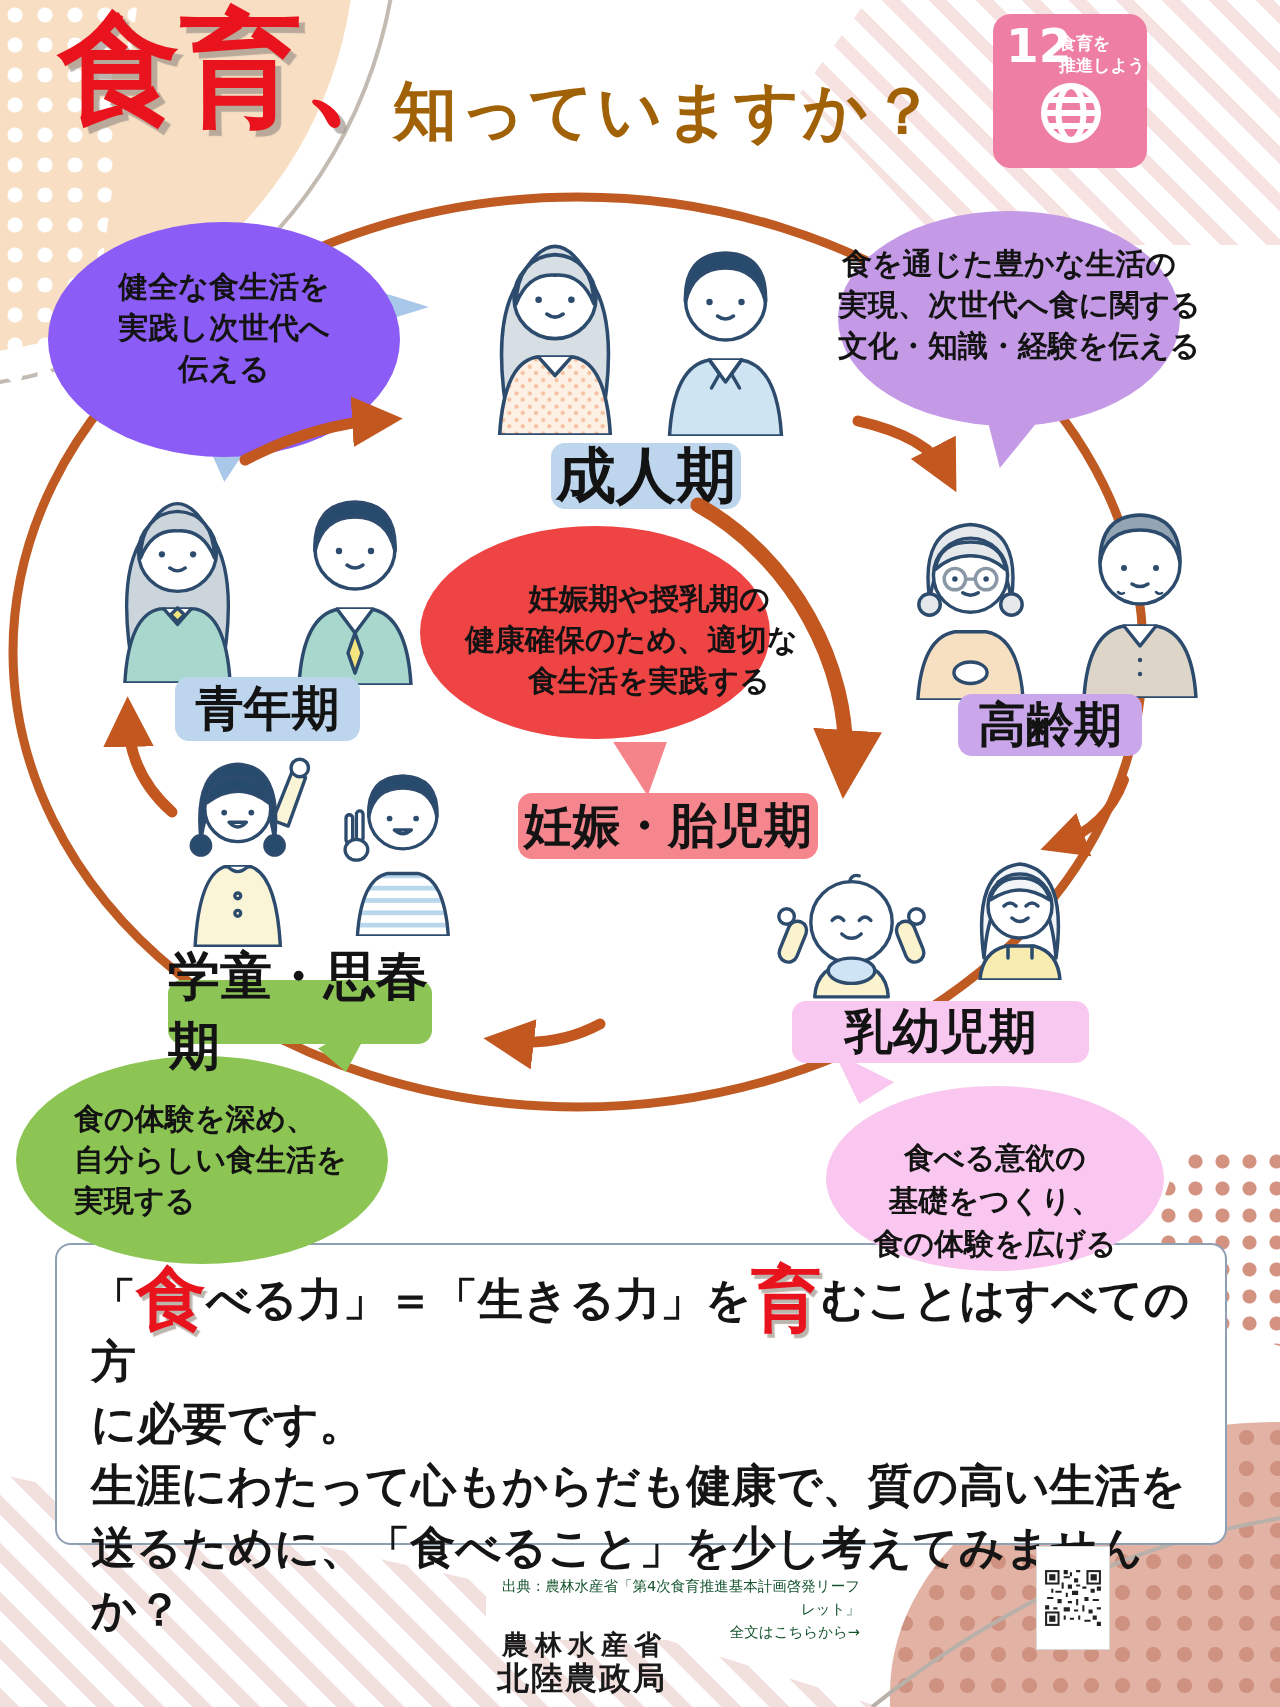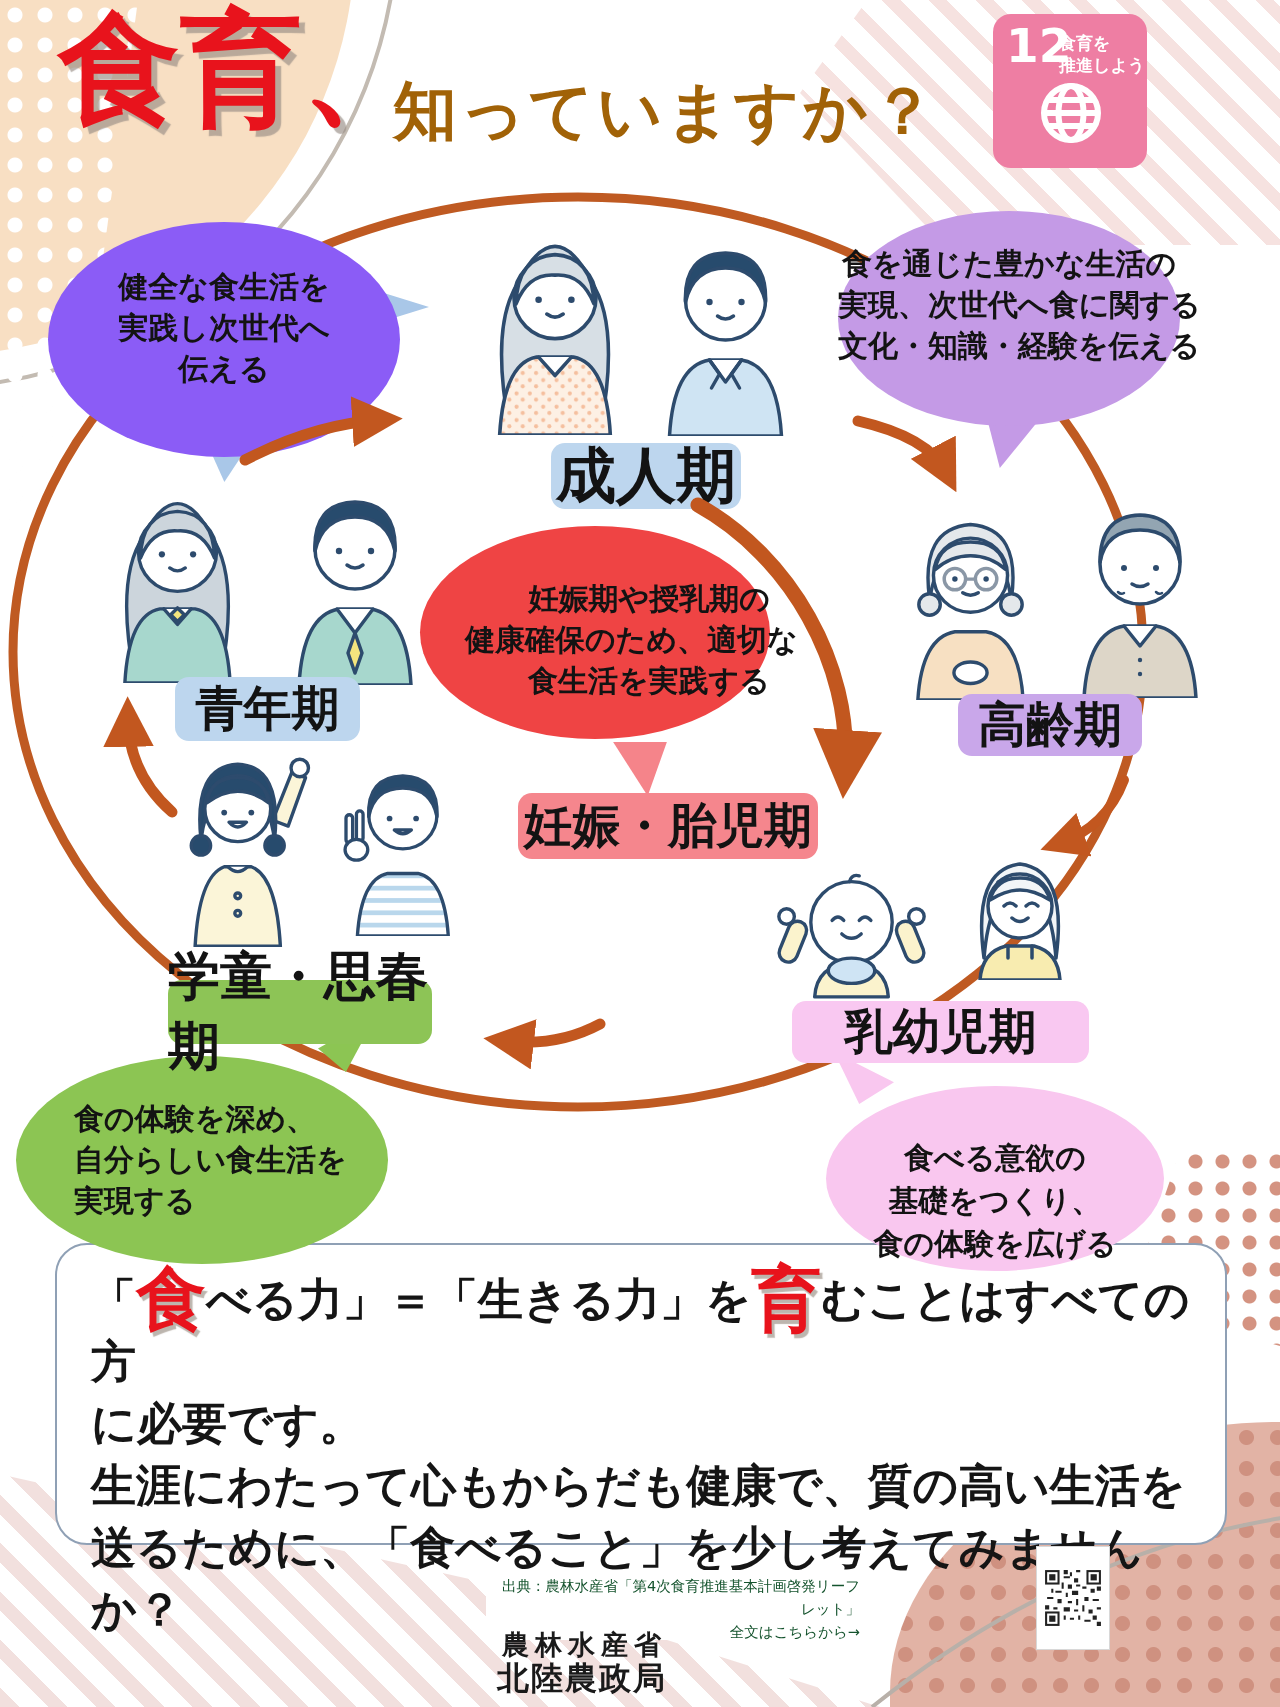--- a/index.html
+++ b/index.html
@@ -70,21 +70,21 @@
   .bub-pink   { left:826px; top:1086px; width:338px; height:185px; background:#f9c7ef; padding-top:50px; line-height:43px; }
   .tail { position:absolute; z-index:29; }
   .tail-blue-r  { left:375px; top:286px;  width:54px; height:42px; background:#a9c7e8; clip-path:polygon(0 10%, 100% 50%, 0 90%); }
   .tail-blue-b  { left:200px; top:438px;  width:58px; height:44px; background:#a9c7e8; clip-path:polygon(8% 0, 92% 0, 42% 100%); }
   .tail-purple  { left:980px; top:420px;  width:62px; height:48px; background:#c49ae6; clip-path:polygon(12% 0, 95% 0, 32% 100%); }
   .tail-red     { left:608px; top:742px;  width:64px; height:54px; background:#f5848a; clip-path:polygon(8% 0, 92% 0, 62% 100%); }
   .tail-green   { left:318px; top:1016px; width:58px; height:56px; background:#8cc553; clip-path:polygon(100% 0, 0 58%, 48% 100%); }
   .tail-pink    { left:834px; top:1052px; width:60px; height:52px; background:#f9c7ef; clip-path:polygon(0 0, 100% 58%, 42% 100%); }
   
   .message-box { position:absolute; left:55px; top:1243px; width:1172px; height:302px;
-    background:#ffffff; border:2.5px solid #8fa0b5; border-radius:32px; z-index:20;
+    background:#ffffff; border:2.5px solid #8fa0b5; border-radius:16px; z-index:20;
     padding:24px 34px 16px 34px; font-size:45px; font-weight:700; color:#151515; line-height:62px; }
   .msg-red { font-size:70px; font-weight:900; color:#e8131c;
     text-shadow:3px 4px 1px rgba(160,150,140,0.7);
     display:inline-block; line-height:56px; vertical-align:-8px; }
   
   .source-card { position:absolute; left:486px; top:1570px; width:382px; height:70px;
     background:#fff; z-index:24; }
   .source-text { position:absolute; left:494px; top:1575px; width:366px; z-index:25;
     font-size:14.5px; color:#14532d; text-align:right; line-height:23px; font-weight:500; }
   .org-1 { position:absolute; left:502px; top:1627px; z-index:25; font-size:27px;

